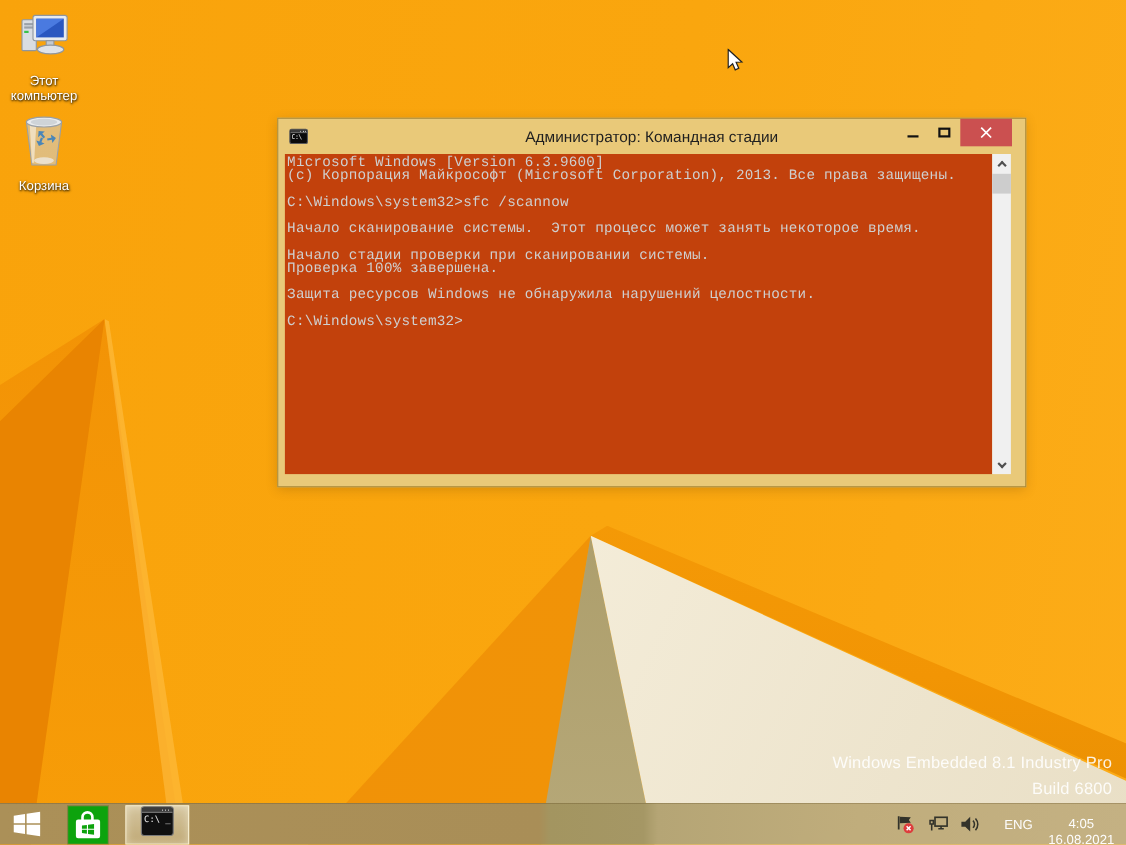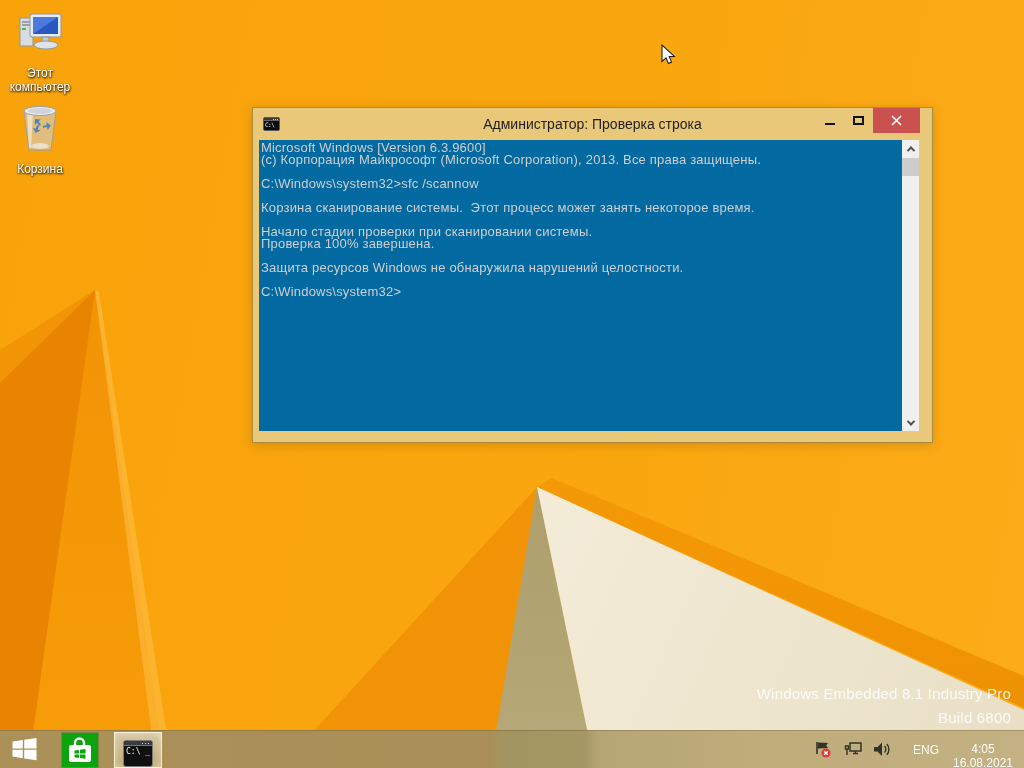--- a/index.html
+++ b/index.html
@@ -52,42 +52,42 @@
   .mini-cmd-icon .txt { font-family:"DejaVu Sans Mono",monospace; font-size:6px; line-height:8px;
     color:#e8e8e8; padding-left:1px; letter-spacing:-0.5px; }
   .caption-buttons { position:absolute; top:0; right:12px; display:flex; height:25px; }
   .cap-btn { display:flex; align-items:center; justify-content:center; }
   .btn-min,.btn-max { width:29px; }
   .btn-close { width:47px; background:#cb5050; }
   .glyph-min { width:10px; height:2px; background:#111; margin-top:6px; }
   .glyph-max { width:11px; height:9px; border:2px solid #111; background:transparent; }
 
   .console-wrap { display:flex; height:291px; margin:0 13px 0 6px; }
-  .console { flex:1; background:#0369a1; color:#cfcfcf; overflow:hidden;
-    font-family:Liberation Sans, sans-serif; font-size:13px; line-height:12px;
+  .console { flex:1; background:#c2410c; color:#cfcfcf; overflow:hidden;
+    font-family:Liberation Mono, monospace; font-size:13px; line-height:12px;
     letter-spacing:.2px; padding:2px 0 0 2px; }
   .console .line { white-space:pre; min-height:12px; }
 
   .scrollbar { width:17px; background:#f0f0f0; display:flex; flex-direction:column; }
   .sb-btn { height:17px; display:flex; align-items:center; justify-content:center; }
   .chev { width:6px; height:6px; border-left:2px solid #505050; border-top:2px solid #505050; }
   .chev-up { transform:rotate(45deg) translate(1px,1px); }
   .chev-down { transform:rotate(-135deg) translate(1px,1px); }
   .sb-track { flex:1; position:relative; }
   .sb-thumb { position:absolute; top:1px; left:0; width:17px; height:18px; background:#cdcdcd; }
 
   
   .taskbar { position:absolute; left:0; bottom:0; width:1024px; height:38px; z-index:50;
     background:linear-gradient(90deg,#ab9058 0px,#a98e57 490px,#a39560 500px,#a59765 585px,#b5a575 598px,#c0ad7c 780px,#c4b183 1024px);
     border-top:1px solid rgba(80,60,20,.25); display:flex; align-items:center; }
   .start-button { width:48px; height:38px; display:flex; align-items:center; justify-content:center; }
   .store-button { width:36px; height:34px; margin-left:14px; background:#0da30d;
     display:flex; align-items:center; justify-content:center; box-shadow:0 0 0 1px rgba(0,90,0,.25); }
-  .cmd-task-button { width:48px; height:36px; margin-left:16px; margin-top:1px;
-    display:flex; align-items:flex-end; justify-content:center;
+  .cmd-task-button { width:58px; height:36px; margin-left:16px; margin-top:1px;
+    display:flex; align-items:flex-start; justify-content:center;
     border:1px solid rgba(255,248,222,.9);
     background:linear-gradient(180deg,rgba(255,250,230,.50),rgba(255,244,205,.25));
     box-shadow:inset 0 0 8px rgba(255,255,240,.45); }
   .task-cmd-icon { width:30px; height:27px; background:#101010; border:1px solid #7a7a7a;
     border-radius:3px; overflow:hidden; }
   .task-cmd-icon .bar { height:5px; background:#3c3c3c; border-bottom:1px solid #777; position:relative; }
   .task-cmd-icon .bar i { position:absolute; right:2px; top:2px; width:8px; height:1px;
     background:repeating-linear-gradient(90deg,#d8d8d8 0 1px,transparent 1px 3px); }
   .task-cmd-icon .txt { font-family:"DejaVu Sans Mono",monospace; font-size:8px; line-height:9px;
     color:#f0f0f0; padding:1px 0 0 2px; white-space:pre; }
@@ -151,21 +151,21 @@
   </div>
 
   <div class="cmd-window">
     <div class="titlebar">
       <div class="mini-cmd-icon">
         <div class="bar">
             <i></i>
           </div>
         <div class="txt">C:\</div>
       </div>
-      <div class="title-text">Администратор: Проверка строка</div>
+      <div class="title-text">Администратор: Командная стадии</div>
       <div class="caption-buttons">
         <div class="cap-btn btn-min">
           <div class="glyph-min"></div>
         </div>
         <div class="cap-btn btn-max">
           <div class="glyph-max"></div>
         </div>
         <div class="cap-btn btn-close">
           <svg width="11" height="11" viewBox="0 0 11 11">
             <path d="M1,1 L10,10 M10,1 L1,10" stroke="#ffffff" stroke-width="1.6"></path>
@@ -173,21 +173,21 @@
         </div>
       </div>
     </div>
     <div class="console-wrap">
       <div class="console">
           <div class="line">Microsoft Windows [Version 6.3.9600]</div>
           <div class="line">(c) Корпорация Майкрософт (Microsoft Corporation), 2013. Все права защищены.</div>
           <div class="line"></div>
           <div class="line">C:\Windows\system32&gt;sfc /scannow</div>
           <div class="line"></div>
-          <div class="line">Корзина сканирование системы.  Этот процесс может занять некоторое время.</div>
+          <div class="line">Начало сканирование системы.  Этот процесс может занять некоторое время.</div>
           <div class="line"></div>
           <div class="line">Начало стадии проверки при сканировании системы.</div>
           <div class="line">Проверка 100% завершена.</div>
           <div class="line"></div>
           <div class="line">Защита ресурсов Windows не обнаружила нарушений целостности.</div>
           <div class="line"></div>
           <div class="line">C:\Windows\system32&gt;</div>
         </div>
       <div class="scrollbar">
         <div class="sb-btn">

